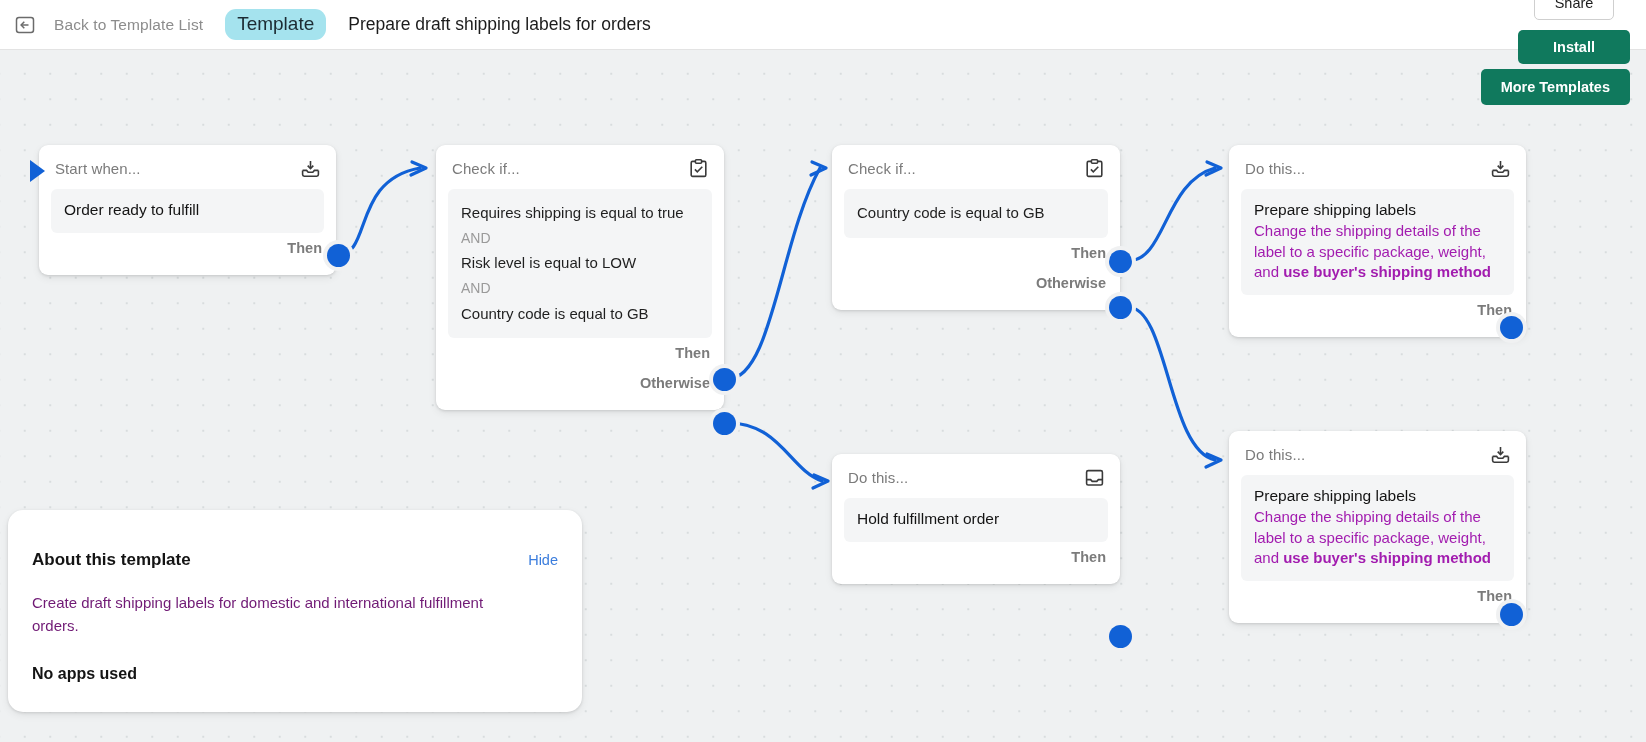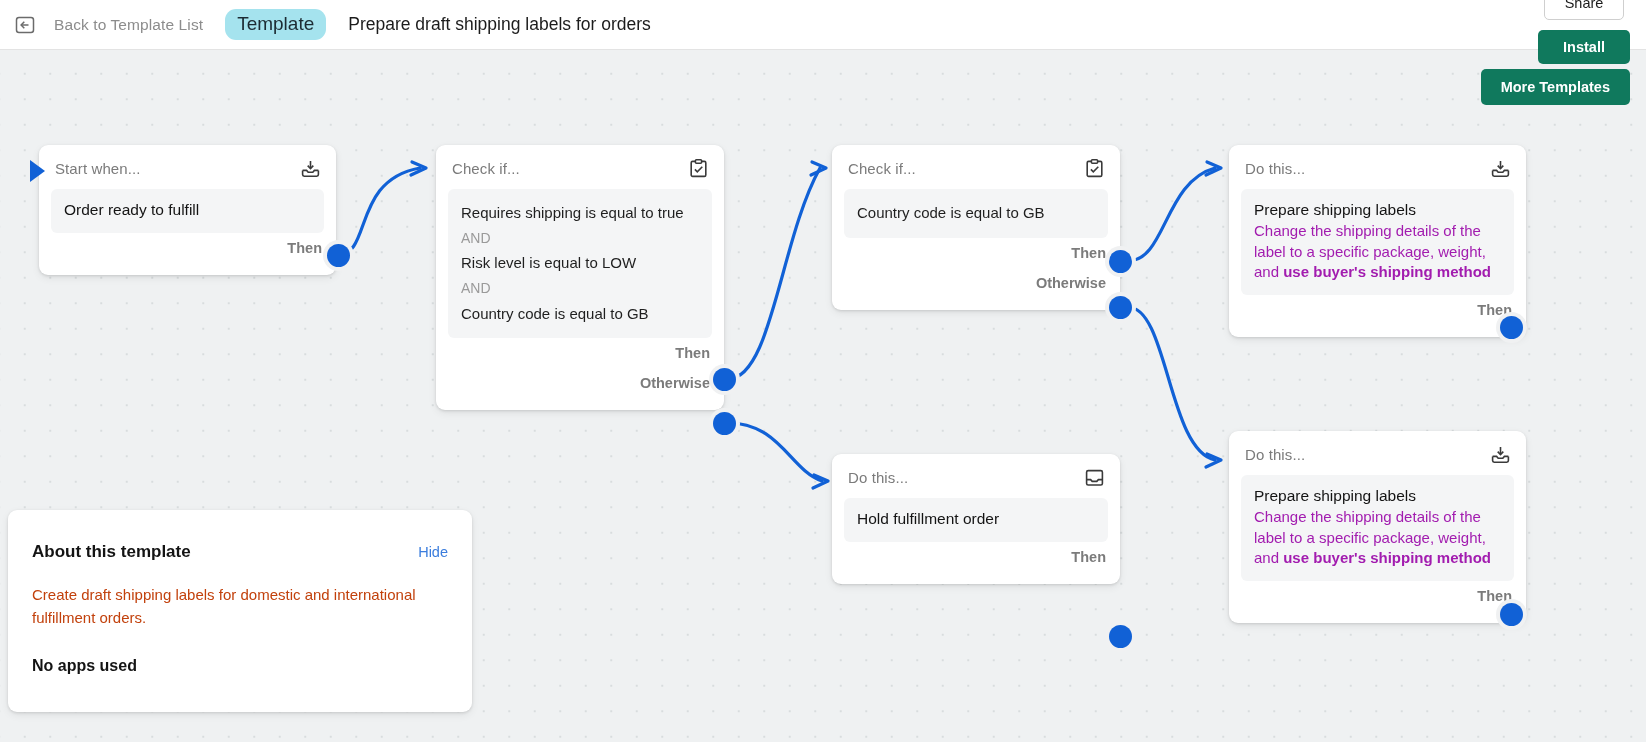--- a/index.html
+++ b/index.html
@@ -44,21 +44,21 @@
     display: flex; align-items: center; gap: 10px; flex-direction: column;
   }
   .btn-share {
     background: #ffffff; border: 1px solid #cfcfcf; border-radius: 5px;
     font-size: 14.5px; color: #1c1c1c; padding: 8px 20px; cursor: pointer;
     font-family: inherit;
   }
   .btn-install {
     background: #10795d; border: none; border-radius: 5px;
     font-size: 14.5px; color: #ffffff; font-weight: 600;
-    padding: 9px 25px; cursor: pointer; font-family: inherit;
+    padding: 9px 35px; cursor: pointer; font-family: inherit;
   }
 
   
   .canvas {
     position: absolute; left: 0; top: 50px;
     width: 1646px; height: 692px;
     background-color: #eff1f2;
     background-image:
       linear-gradient(to right, #dcdfe1 1px, transparent 1px),
       linear-gradient(to bottom, #dcdfe1 1px, transparent 1px);
@@ -132,33 +132,33 @@
     position: absolute; z-index: 15;
     width: 0; height: 0;
     border-left: 15px solid #1161d6;
     border-top: 11px solid transparent;
     border-bottom: 11px solid transparent;
   }
 
   
   .about {
     position: absolute; left: 8px; top: 460px;
-    width: 464px; height: 202px;
-    background: #ffffff; border-radius: 9px;
+    width: 574px; height: 202px;
+    background: #ffffff; border-radius: 15px;
     box-shadow: 0 1px 3px rgba(0,0,0,.12), 0 3px 9px rgba(0,0,0,.07);
-    padding: 32px 24px 0;
+    padding: 40px 24px 0;
     z-index: 20;
   }
   .about-head { display: flex; align-items: baseline; }
   .about-title { font-size: 17px; font-weight: bold; color: #141414; }
   .about-hide {
     margin-left: auto; font-size: 14.5px; color: #3b7ddd; cursor: pointer;
   }
   .about-desc {
-    margin-top: 22px; font-size: 15px; color: #c2410c; line-height: 1.5;
+    margin-top: 22px; font-size: 15px; color: #701a75; line-height: 1.5;
     max-width: 500px;
   }
   .about-apps { margin-top: 28px; font-size: 16px; font-weight: bold; color: #141414; }
 </style>
 </head>
 <body>
 
 <div class="topbar">
 
   <div class="back-wrap">

